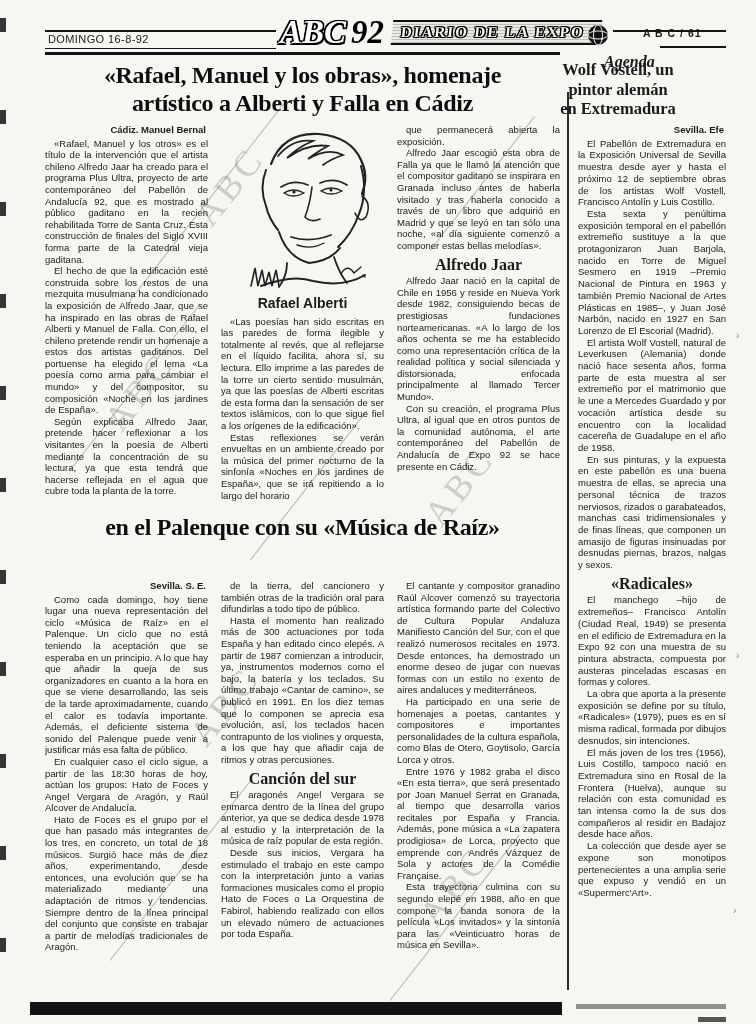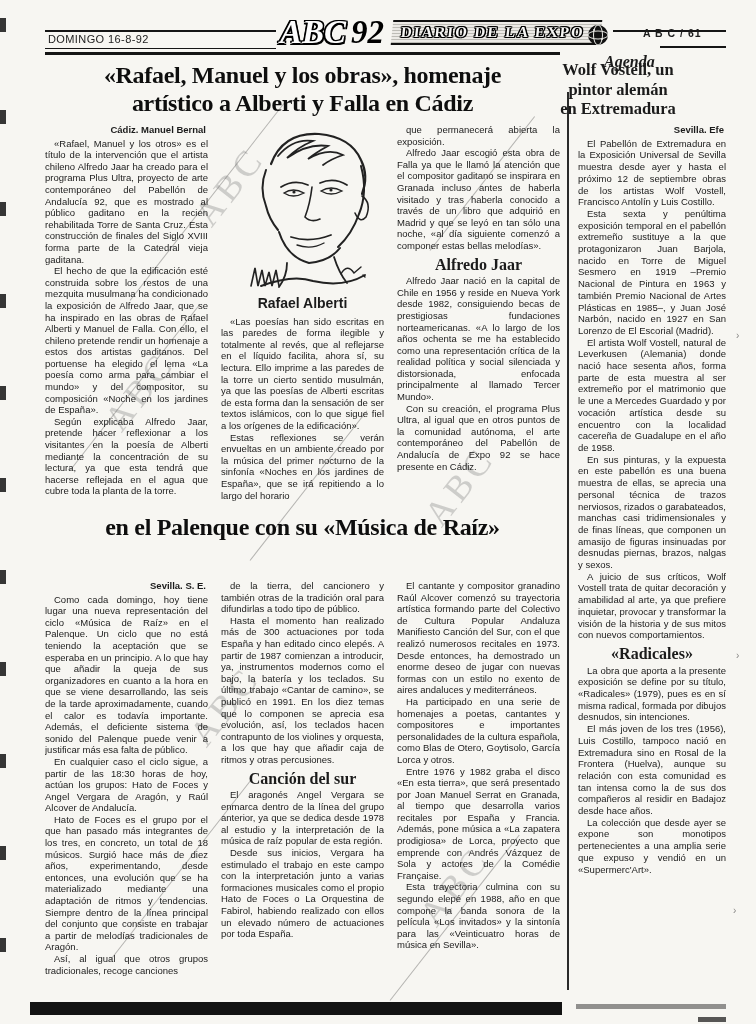--- a/index.html
+++ b/index.html
@@ -166,21 +166,20 @@
   <div class="cols" style="top:580px;height:406px;">
     <div class="col">
       <div class="byline">
         <span class="city">Sevilla.</span>
         <span class="author">S. E.</span>
       </div>
       <div>
           <p class="para">Como cada domingo, hoy tiene lugar una nueva representación del ciclo «Música de Raíz» en el Palenque. Un ciclo que no está teniendo la aceptación que se esperaba en un principio. A lo que hay que añadir la queja de sus organizadores en cuanto a la hora en que se viene desarrollando, las seis de la tarde aproximadamente, cuando el calor es todavía importante. Además, el deficiente sistema de sonido del Palenque puede venir a justificar más esa falta de público.</p>
           <p class="para">En cualquier caso el ciclo sigue, a partir de las 18:30 horas de hoy, actúan los grupos: Hato de Foces y Angel Vergara de Aragón, y Raúl Alcover de Andalucía.</p>
           <p class="para">Hato de Foces es el grupo por el que han pasado más integrantes de los tres, en concreto, un total de 18 músicos. Surgió hace más de diez años, experimentando, desde entonces, una evolución que se ha materializado mediante una adaptación de ritmos y tendencias. Siempre dentro de la línea principal del conjunto que consiste en trabajar a partir de melodías tradicionales de Aragón.</p>
-          <p class="para">Así, al igual que otros grupos tradicionales, recoge canciones</p>
         </div>
     </div>
     <div class="col">
       <div>
           <p class="para">de la tierra, del cancionero y también otras de la tradición oral para difundirlas a todo tipo de público.</p>
           <p class="para">Hasta el momento han realizado más de 300 actuaciones por toda España y han editado cinco elepés. A partir de 1987 comienzan a introducir, ya, instrumentos modernos como el bajo, la batería y los teclados. Su último trabajo «Cantar de camino», se publicó en 1991. En los diez temas que lo componen se aprecia esa evolución, así, los teclados hacen contrapunto de los violines y orquesta, a los que hay que añadir caja de ritmos y otras percusiones.</p>
           <div class="subhead">Canción del sur</div>
           <p class="para">El aragonés Angel Vergara se enmarca dentro de la línea del grupo anterior, ya que se dedica desde 1978 al estudio y la interpretación de la música de raíz popular de esta región.</p>
           <p class="para">Desde sus inicios, Vergara ha estimulado el trabajo en este campo con la interpretación junto a varias formaciones musicales como el propio Hato de Foces o La Orquestina de Fabirol, habiendo realizado con ellos un elevado número de actuaciones por toda España.</p>
         </div>
@@ -203,22 +202,22 @@
   <div class="agenda-body">
     <div class="byline">
       <span class="city">Sevilla.</span>
       <span class="author">Efe</span>
     </div>
     <div>
         <p class="para">El Pabellón de Extremadura en la Exposición Universal de Sevilla muestra desde ayer y hasta el próximo 12 de septiembre obras de los artistas Wolf Vostell, Francisco Antolín y Luis Costillo.</p>
         <p class="para">Esta sexta y penúltima exposición temporal en el pabellón extremeño sustituye a la que protagonizaron Juan Barjola, nacido en Torre de Miguel Sesmero en 1919 –Premio Nacional de Pintura en 1963 y también Premio Nacional de Artes Plásticas en 1985–, y Juan José Narbón, nacido en 1927 en San Lorenzo de El Escorial (Madrid).</p>
         <p class="para">El artista Wolf Vostell, natural de Leverkusen (Alemania) donde nació hace sesenta años, forma parte de esta muestra al ser extremeño por el matrimonio que le une a Mercedes Guardado y por vocación artística desde su encuentro con la localidad cacereña de Guadalupe en el año de 1958.</p>
         <p class="para">En sus pinturas, y la expuesta en este pabellón es una buena muestra de ellas, se aprecia una personal técnica de trazos nerviosos, rizados o garabateados, manchas casi tridimensionales y de finas líneas, que componen un amasijo de figuras insinuadas por desnudas piernas, brazos, nalgas y sexos.</p>
-        <p class="para">A juicio de sus críticos, Wolf Vostell trata de quitar decoración y amabilidad al arte, ya que prefiere inquietar, provocar y transformar la visión de la historia y de sus mitos con nuevos comportamientos.</p>
         <div class="subhead">«Radicales»</div>
+        <p class="para">El manchego –hijo de extremeños– Francisco Antolín (Ciudad Real, 1949) se presenta en el edificio de Extremadura en la Expo 92 con una muestra de su pintura abstracta, compuesta por austeras pinceladas escasas en formas y colores.</p>
         <p class="para">La obra que aporta a la presente exposición se define por su título, «Radicales» (1979), pues es en sí misma radical, formada por dibujos desnudos, sin intenciones.</p>
         <p class="para">El más joven de los tres (1956), Luis Costillo, tampoco nació en Extremadura sino en Rosal de la Frontera (Huelva), aunque su relación con esta comunidad es tan intensa como la de sus dos compañeros al residir en Badajoz desde hace años.</p>
         <p class="para">La colección que desde ayer se expone son monotipos pertenecientes a una amplia serie que expuso y vendió en un «Supermerc'Art».</p>
       </div>
   </div>
 
   <div class="bar" style="left:30px;top:1002px;width:532px;height:13px;"></div>
   <div class="bar" style="left:576px;top:1004px;width:150px;height:5px;opacity:.45;"></div>
   <div class="bar" style="left:698px;top:1017px;width:28px;height:5px;opacity:.7;"></div>
 

